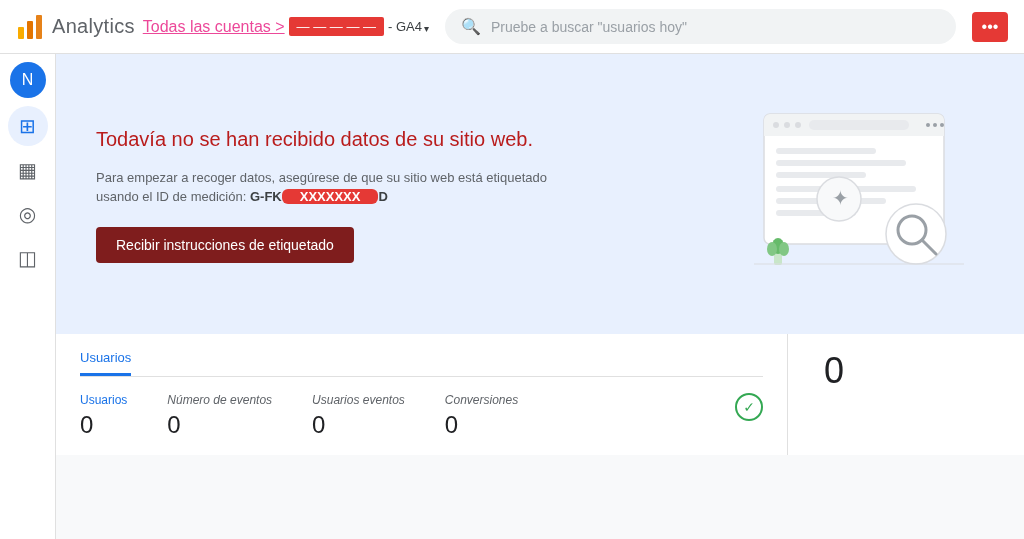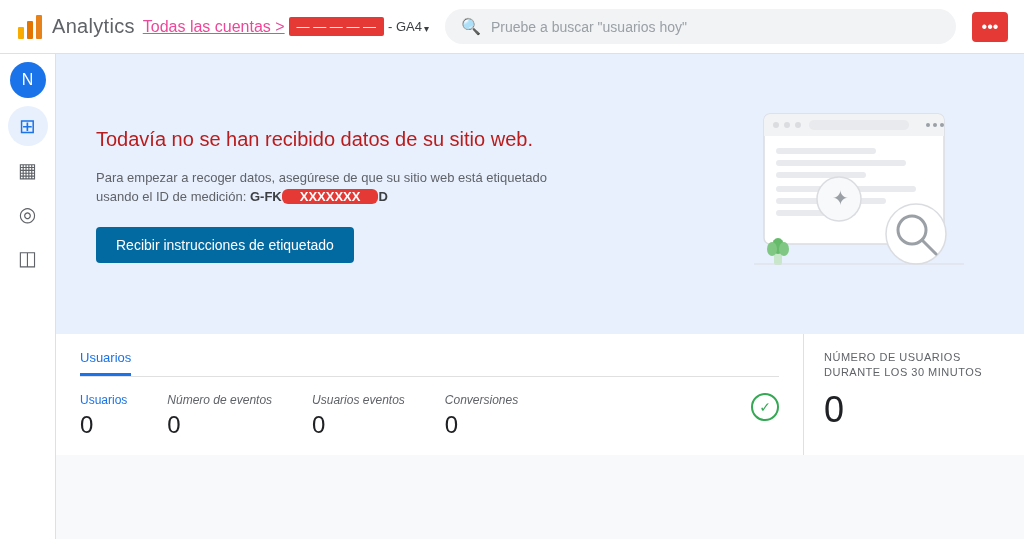--- a/index.html
+++ b/index.html
@@ -192,21 +192,21 @@
       font-weight: 600;
       color: #3c4043;
     }
     .tag-highlight {
       background: #e53935;
       color: #fff;
       padding: 0 18px;
       border-radius: 6px;
     }
     .cta-button {
-      background: #0369a1;
+      background: #7f1d1d;
       color: #fff;
       border: none;
       border-radius: 4px;
       padding: 10px 20px;
       font-size: 14px;
       cursor: pointer;
       font-family: inherit;
       font-weight: 500;
     }
     .banner-illustration {
@@ -215,21 +215,21 @@
       flex-shrink: 0;
       position: relative;
     }
 
     
     .stats-section {
       background: #fff;
       margin: 0;
       padding: 0;
       display: flex;
-      gap: 0;
+      gap: 16px;
     }
     .stats-main {
       flex: 1;
       padding: 16px 24px;
       border-right: 1px solid #e0e0e0;
     }
     .stats-tabs {
       display: flex;
       gap: 24px;
       border-bottom: 1px solid #e0e0e0;
@@ -432,18 +432,17 @@
           <span class="metric-label plain">Conversiones</span>
           <span class="metric-value">0</span>
         </div>
         <div class="metric-verified">
           <div class="verified-icon">✓</div>
         </div>
       </div>
     </div>
 
     <div class="stats-right">
-      <div class="right-panel-label">NÚMERO DE USUARIOS DURANTE LOS 30 MINUTOS</div>
       <div class="right-panel-value">0</div>
     </div>
   </div>
 
 </div>
 
 </body></html>

